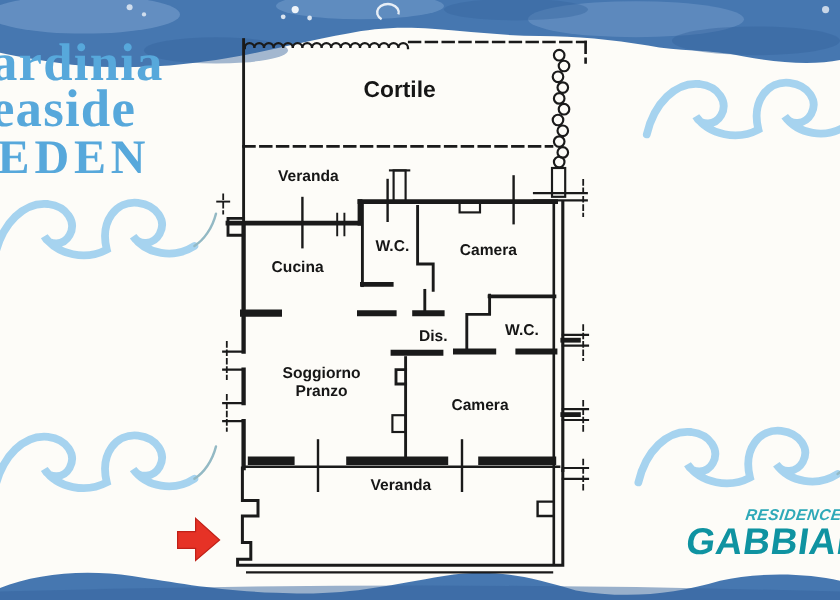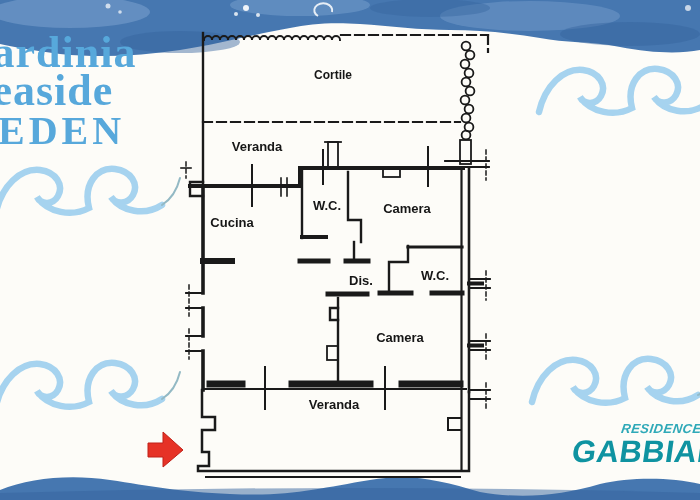--- a/index.html
+++ b/index.html
@@ -11,21 +11,21 @@
   
   .brand{position:absolute;left:0;top:34px;color:#57a8db;
          font-family:"Liberation Serif",serif;font-weight:bold;line-height:38px;}
   .brand .l1,.brand .l2{font-size:44px;margin-left:-33px;letter-spacing:1px;}
   .brand .l3{font-size:40px;margin-left:-2px;letter-spacing:4px;margin-top:2px;}
 
   
   .room-label{position:absolute;transform:translate(-50%,-50%);
       font-size:13px;font-weight:700;color:#161616;text-align:center;
       line-height:1.15;white-space:nowrap;}
-  .room-label.big{font-size:12px;text-align:center;}
+  .room-label.big{font-size:19px;text-align:center;}
   .room-label.wrap{white-space:normal;width:92px;}
 
   
   .residence{position:absolute;right:-46px;bottom:30px;text-align:left;
       font-family:"Liberation Sans",sans-serif;transform:skewX(-8deg);}
   .residence .top{font-size:13px;font-weight:700;font-style:italic;
       color:#2fa9b8;letter-spacing:.5px;margin-left:46px;}
   .residence .name{font-size:31px;font-weight:700;color:#0f93a1;
       letter-spacing:.5px;margin-top:-2px;}
 </style>
@@ -170,24 +170,25 @@
           <path d="M323,150 V184"></path>
         <path d="M428,147 V186"></path>
           <path d="M265,367 V409"></path>
         <path d="M385,367 V409"></path>
       </g>
     </g>
   </svg>
 
   <div class="room-label big" style="left:333px;top:76px">Cortile</div>
   <div class="room-label" style="left:257px;top:147px">Veranda</div>
-  <div class="room-label" style="left:232px;top:223px">Cucina</div>
+  <div class="room-label" style="left:248px;top:223px">Cucina</div>
   <div class="room-label" style="left:327px;top:206px">W.C.</div>
   <div class="room-label" style="left:407px;top:209px">Camera</div>
   <div class="room-label" style="left:361px;top:281px">Dis.</div>
+  <div class="room-label wrap" style="left:268px;top:319px">Soggiorno Pranzo</div>
   <div class="room-label" style="left:435px;top:276px">W.C.</div>
   <div class="room-label" style="left:400px;top:338px">Camera</div>
   <div class="room-label" style="left:334px;top:405px">Veranda</div>
 
   <div class="brand">
     <div class="l1">Sardinia</div>
     <div class="l2">Seaside</div>
     <div class="l3">EDEN</div>
   </div>
 

